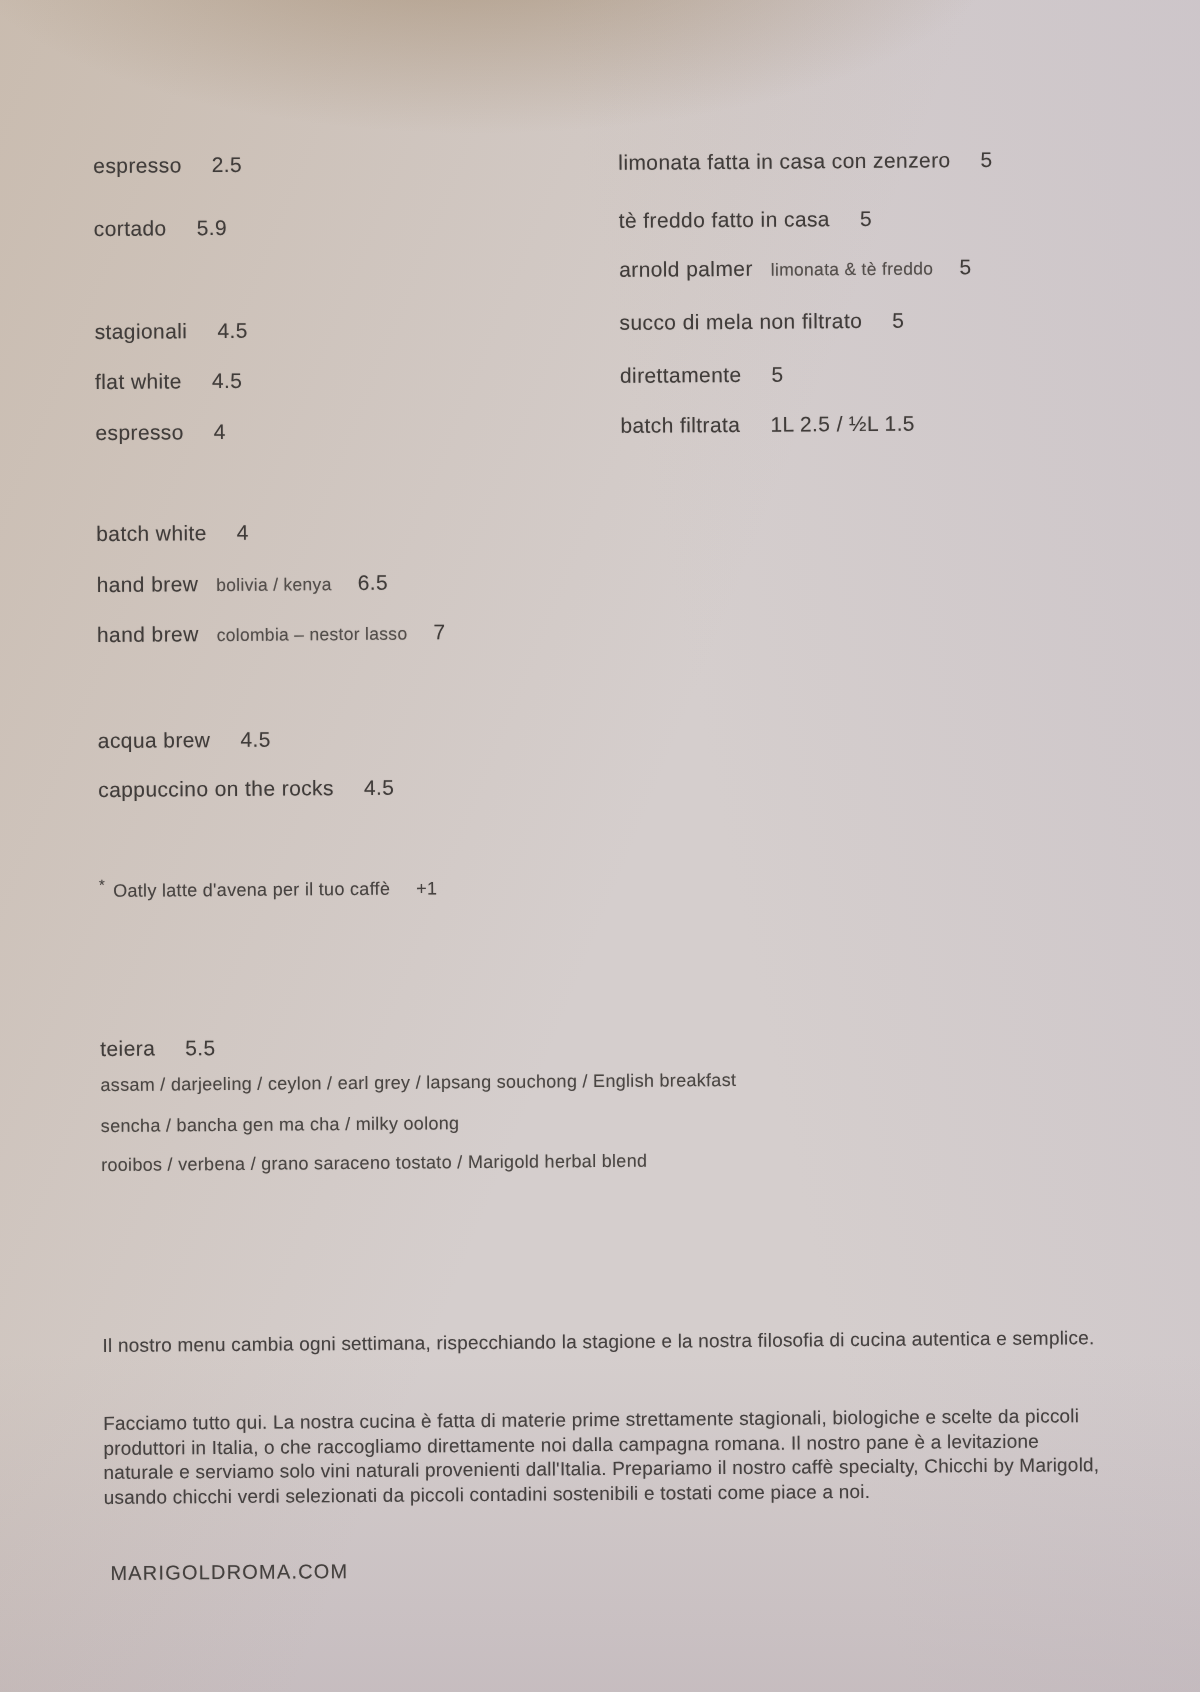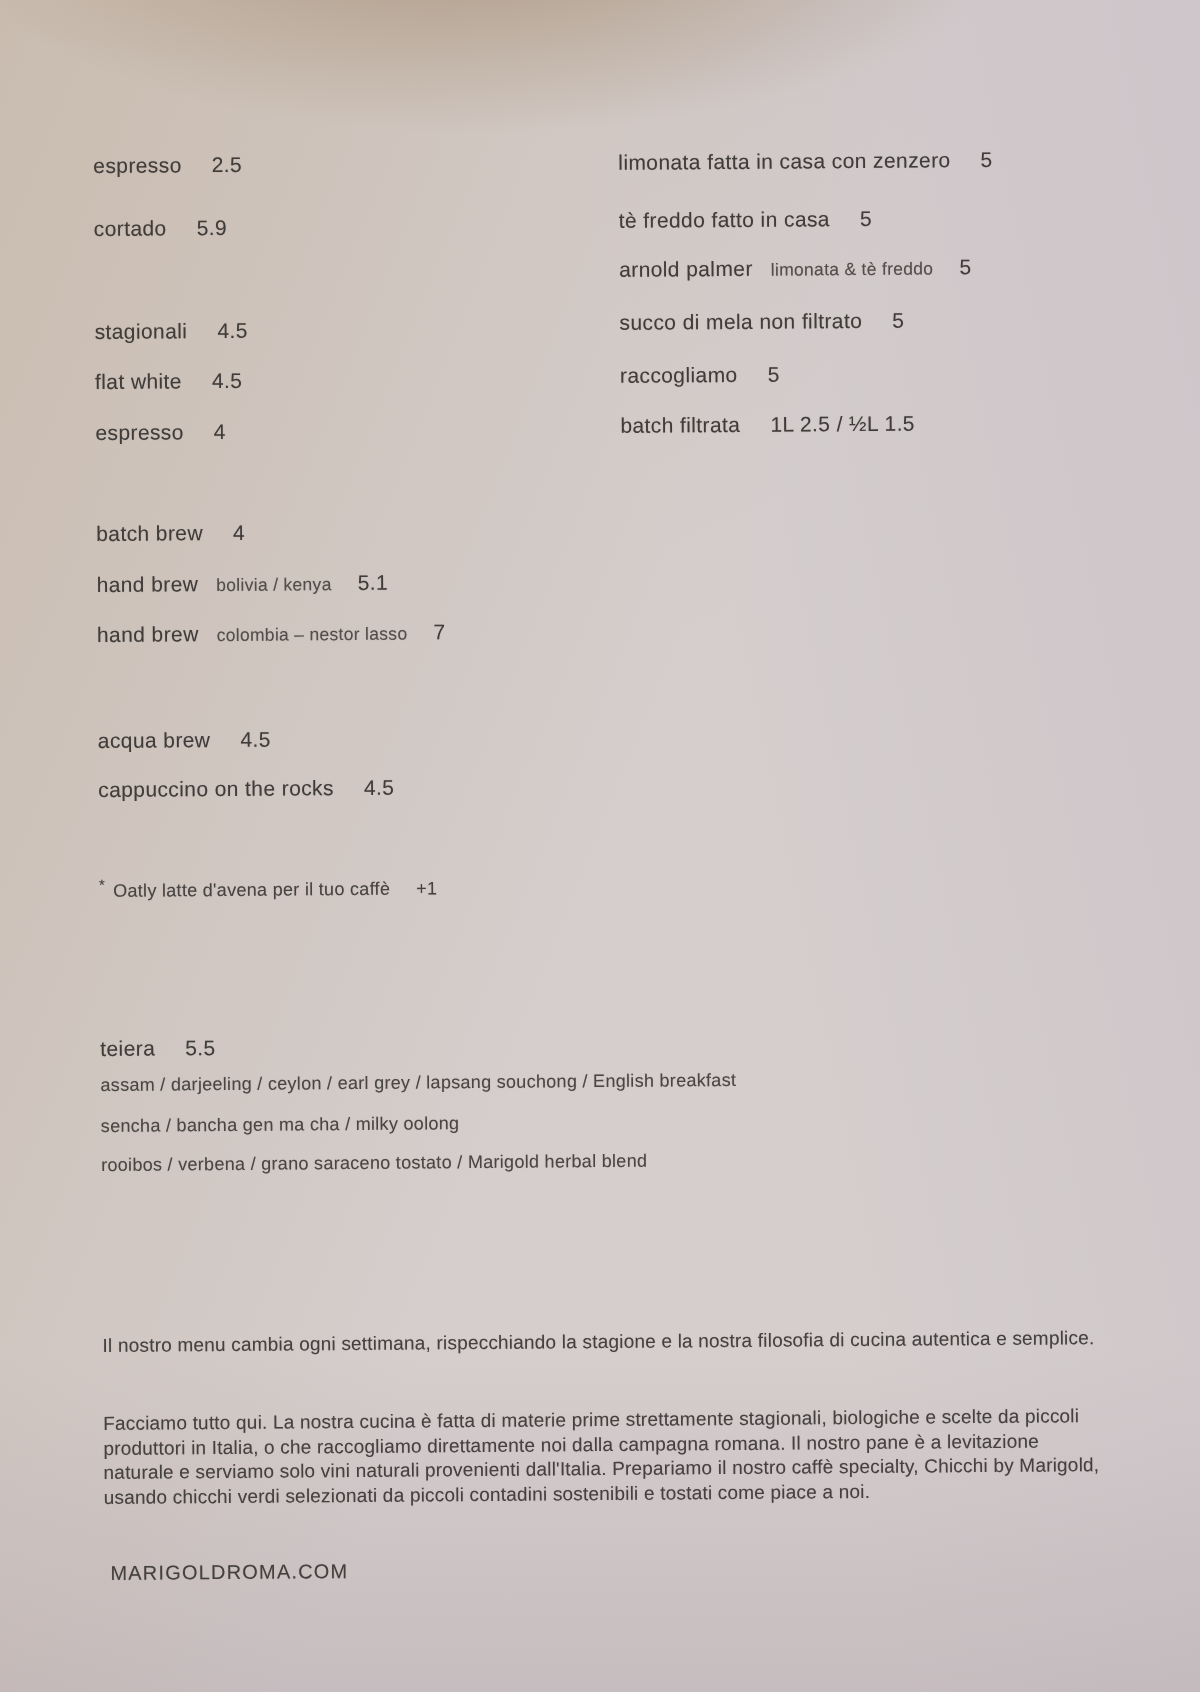--- a/index.html
+++ b/index.html
@@ -102,27 +102,27 @@
   <div class="row" style="top:366px;left:92px">
     <span class="lbl">flat white</span>
     <span class="price">4.5</span>
   </div>
   <div class="row" style="top:417px;left:92px">
     <span class="lbl">espresso</span>
     <span class="price">4</span>
   </div>
 
   <div class="row" style="top:518px;left:92px">
-    <span class="lbl">batch brew</span>
+    <span class="lbl">batch white</span>
     <span class="price">4</span>
   </div>
   <div class="row" style="top:569px;left:92px">
     <span class="lbl">hand brew</span>
     <span class="subnote">bolivia / kenya</span>
-    <span class="price">5.1</span>
+    <span class="price">6.5</span>
   </div>
   <div class="row" style="top:619px;left:92px">
     <span class="lbl">hand brew</span>
     <span class="subnote">colombia – nestor lasso</span>
     <span class="price">7</span>
   </div>
 
   <div class="row" style="top:725px;left:92px">
     <span class="lbl">acqua brew</span>
     <span class="price">4.5</span>
@@ -147,21 +147,21 @@
   <div class="row" style="top:258px;left:617px">
     <span class="lbl">arnold palmer</span>
     <span class="subnote">limonata &amp; tè freddo</span>
     <span class="price">5</span>
   </div>
   <div class="row" style="top:311px;left:617px">
     <span class="lbl">succo di mela non filtrato</span>
     <span class="price">5</span>
   </div>
   <div class="row" style="top:364px;left:617px">
-    <span class="lbl">raccogliamo</span>
+    <span class="lbl">direttamente</span>
     <span class="price">5</span>
   </div>
   <div class="row" style="top:414px;left:617px">
     <span class="lbl">batch filtrata</span>
     <span class="price">1L 2.5 / ½L 1.5</span>
   </div>
 
   <div class="row" style="top:1033px;left:92px">
     <span class="lbl">teiera</span>
     <span class="price">5.5</span>

